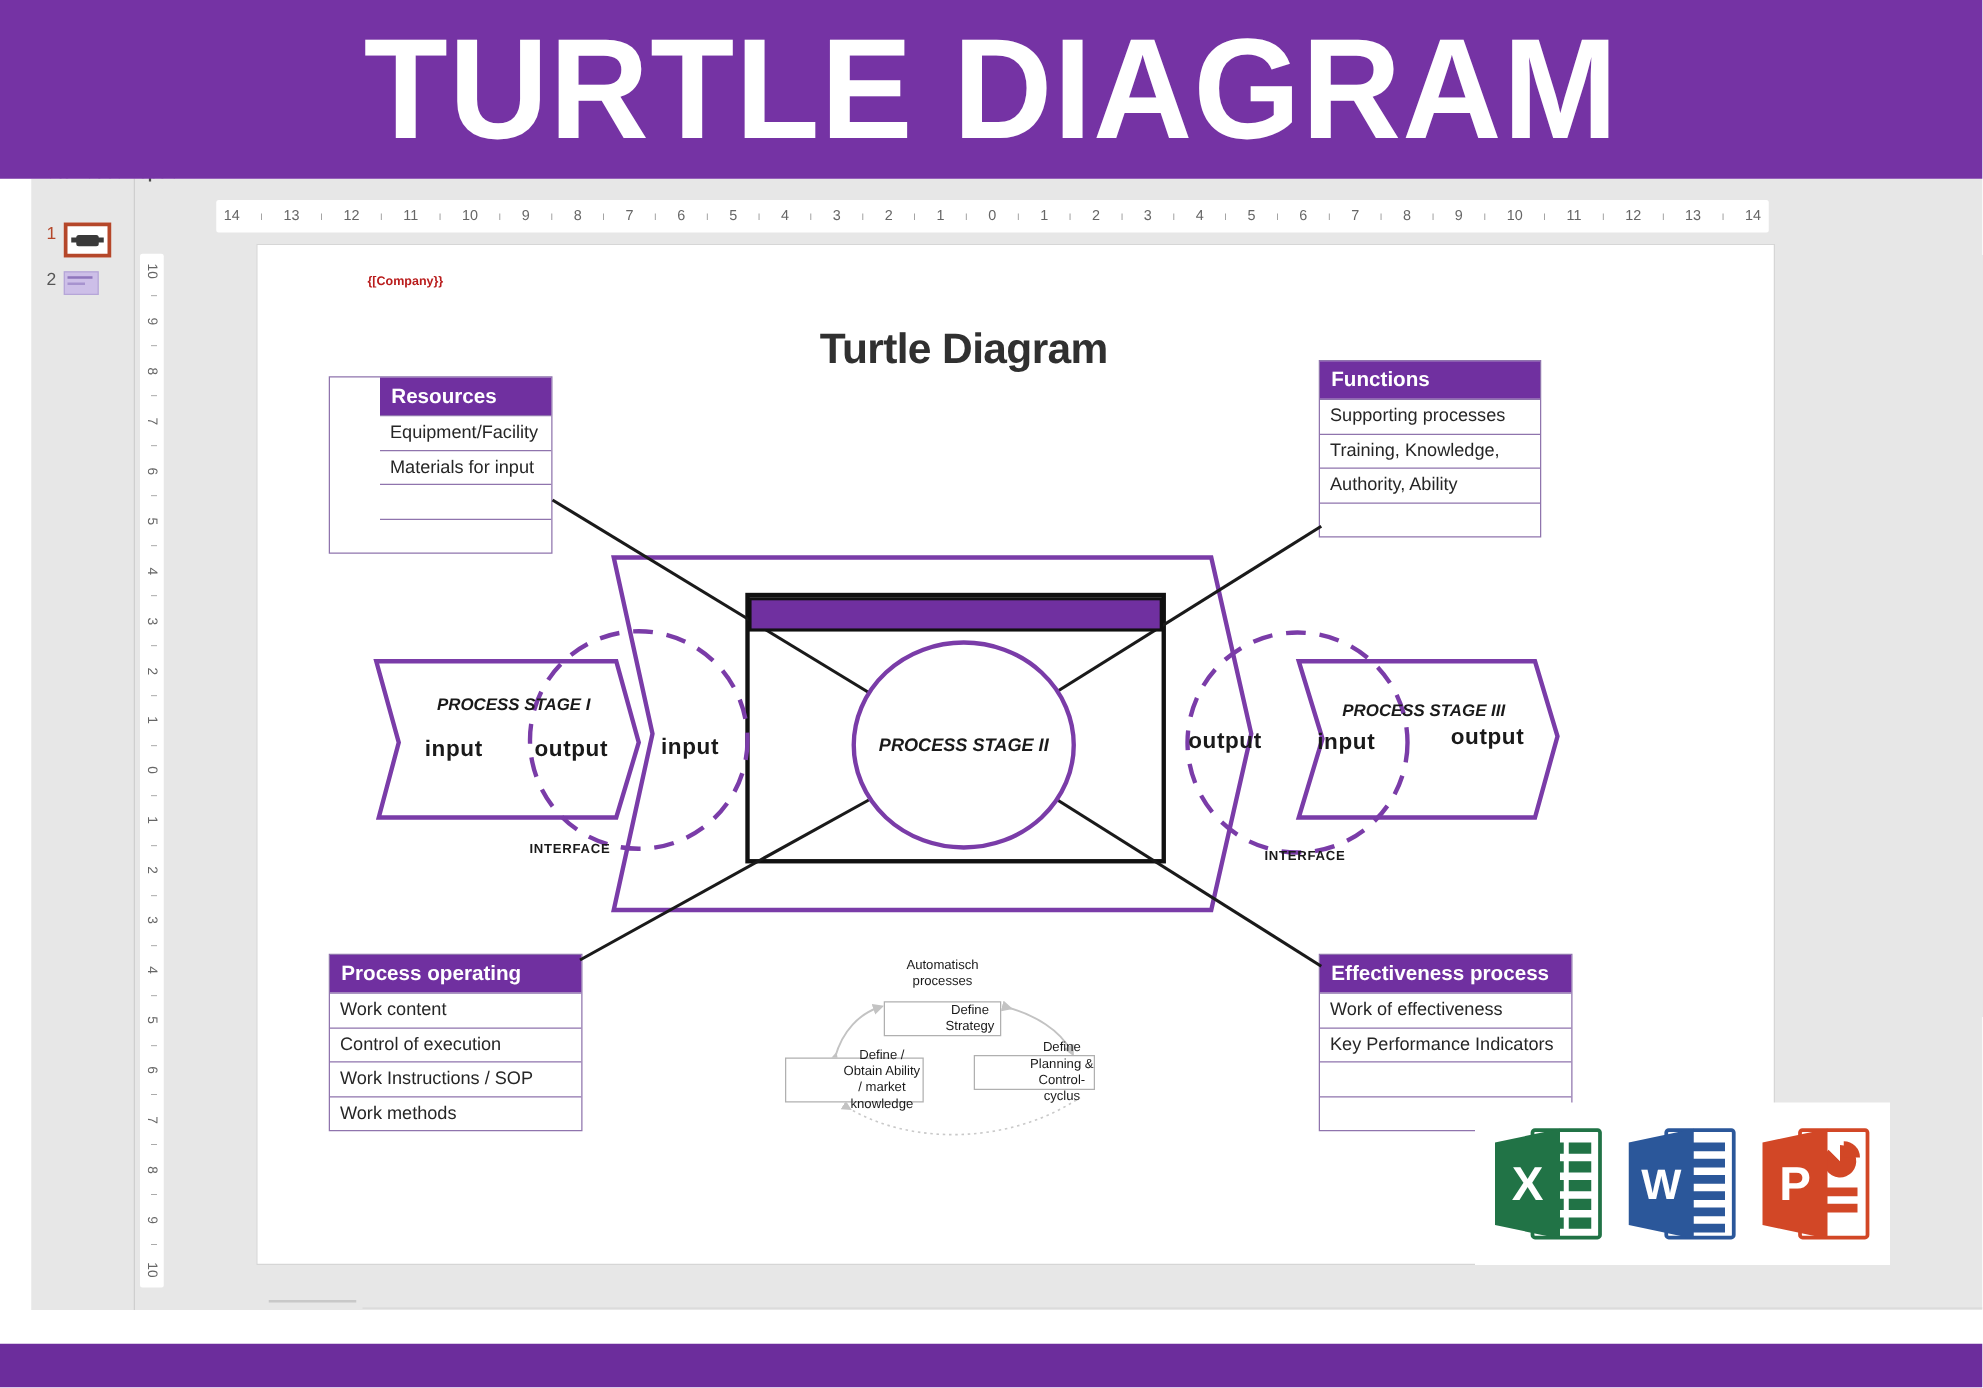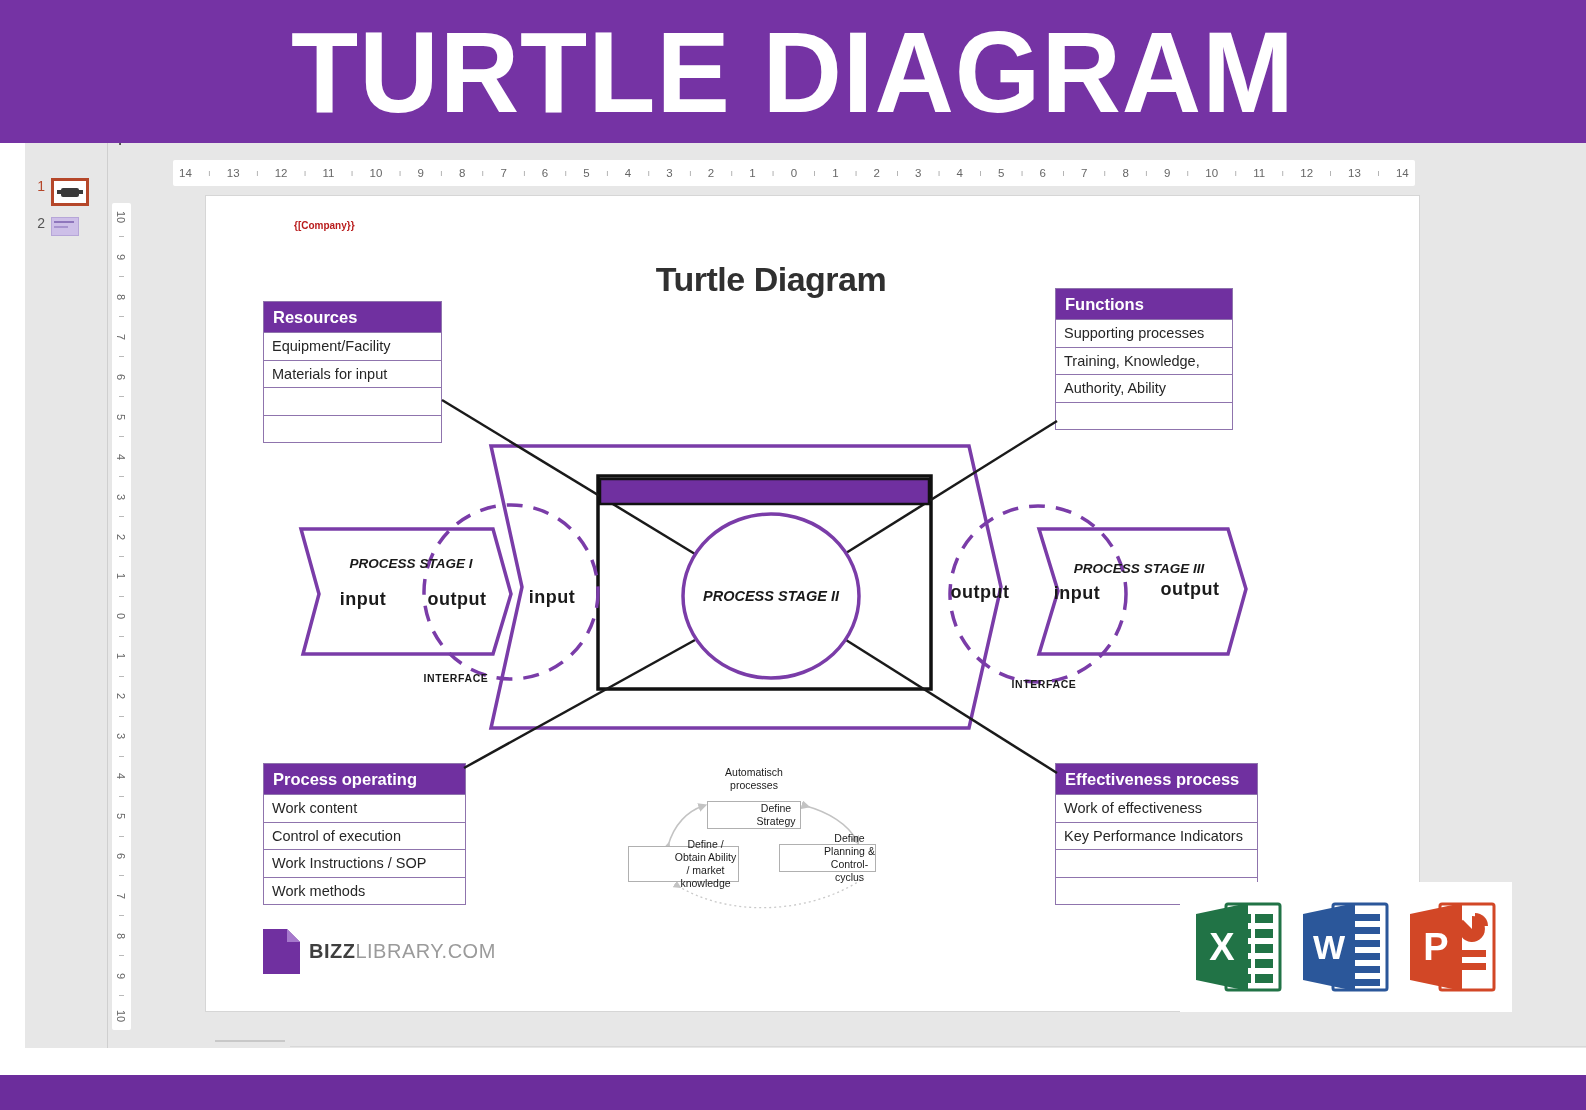--- a/index.html
+++ b/index.html
@@ -50,21 +50,21 @@
          box-sizing:border-box;}
   .company{position:absolute;left:58px;top:24px;font-size:10px;font-weight:bold;color:#b91c1c;margin-left:30px;}
   .slide-title{position:absolute;left:365px;top:64px;width:400px;text-align:center;
                font-size:34px;font-weight:bold;color:#303030;letter-spacing:-0.5px;}
 
   .tbl{position:absolute;background:#fff;border:1px solid #8f74ad;box-sizing:border-box;}
   .tbl-header{background:var(--table-header-purple);color:#fff;font-weight:bold;font-size:16.5px;
               height:30px;line-height:30px;padding-left:9px;}
   .tbl-row{height:26.5px;line-height:26.5px;font-size:14.5px;color:#262626;padding-left:8px;
            border-top:1px solid #8f74ad;white-space:nowrap;overflow:hidden;}
-  .tbl-resources{left:57px;top:105px;width:179px;}
+  .tbl-resources{left:57px;top:105px;width:179px;padding-left:40px;}
   .tbl-functions{left:849px;top:92px;width:178px;}
   .tbl-process{left:57px;top:567px;width:203px;}
   .tbl-effect{left:849px;top:567px;width:203px;}
 
   svg.diagram{position:absolute;left:0;top:0;width:1215px;height:817px;}
   .shape-purple{fill:#ffffff;stroke:var(--diagram-purple);stroke-width:3.5;}
   .dash-circle{fill:none;stroke:var(--diagram-purple);stroke-width:3.5;stroke-dasharray:16 11;}
   .black-line{stroke:#1a1a1a;stroke-width:2.5;}
   .stage-label{font-size:13.5px;font-weight:bold;font-style:italic;fill:#1a1a1a;text-anchor:middle;}
   .io-label{font-size:18px;font-weight:bold;fill:#1a1a1a;text-anchor:middle;letter-spacing:0.5px;}
@@ -291,29 +291,20 @@
 
   <div class="mgmt-title">Automatisch
 processes</div>
   <div class="mgmt-box mgmt-strategy">Define
 Strategy</div>
   <div class="mgmt-box mgmt-customer">Define / Obtain Ability
 / market knowledge</div>
   <div class="mgmt-box mgmt-planning">Define Planning &amp;
 Control-cyclus</div>
 
-  <div class="logo">
-    <svg width="37" height="45" viewBox="0 0 37 45">
-      <path d="M0,0 L24,0 L37,13 L37,45 L0,45 Z" fill="#7030A0"></path>
-      <path d="M24,0 L37,13 L24,13 Z" fill="#a678cc"></path>
-    </svg>
-    <div class="logo-text">
-      <b>BIZZ</b><span>LIBRARY.COM</span>
-    </div>
-  </div>
 </div>
 
 <div class="abs office-icons">
   <svg width="94" height="98" viewBox="0 0 94 98">
     <rect x="34" y="6" width="54" height="86" fill="#ffffff" stroke="#217346" stroke-width="3" rx="2"></rect>
     <g fill="#217346">
       <rect x="42" y="16" width="17" height="9"></rect>
         <rect x="63" y="16" width="18" height="9"></rect>
       <rect x="42" y="31" width="17" height="9"></rect>
         <rect x="63" y="31" width="18" height="9"></rect>

